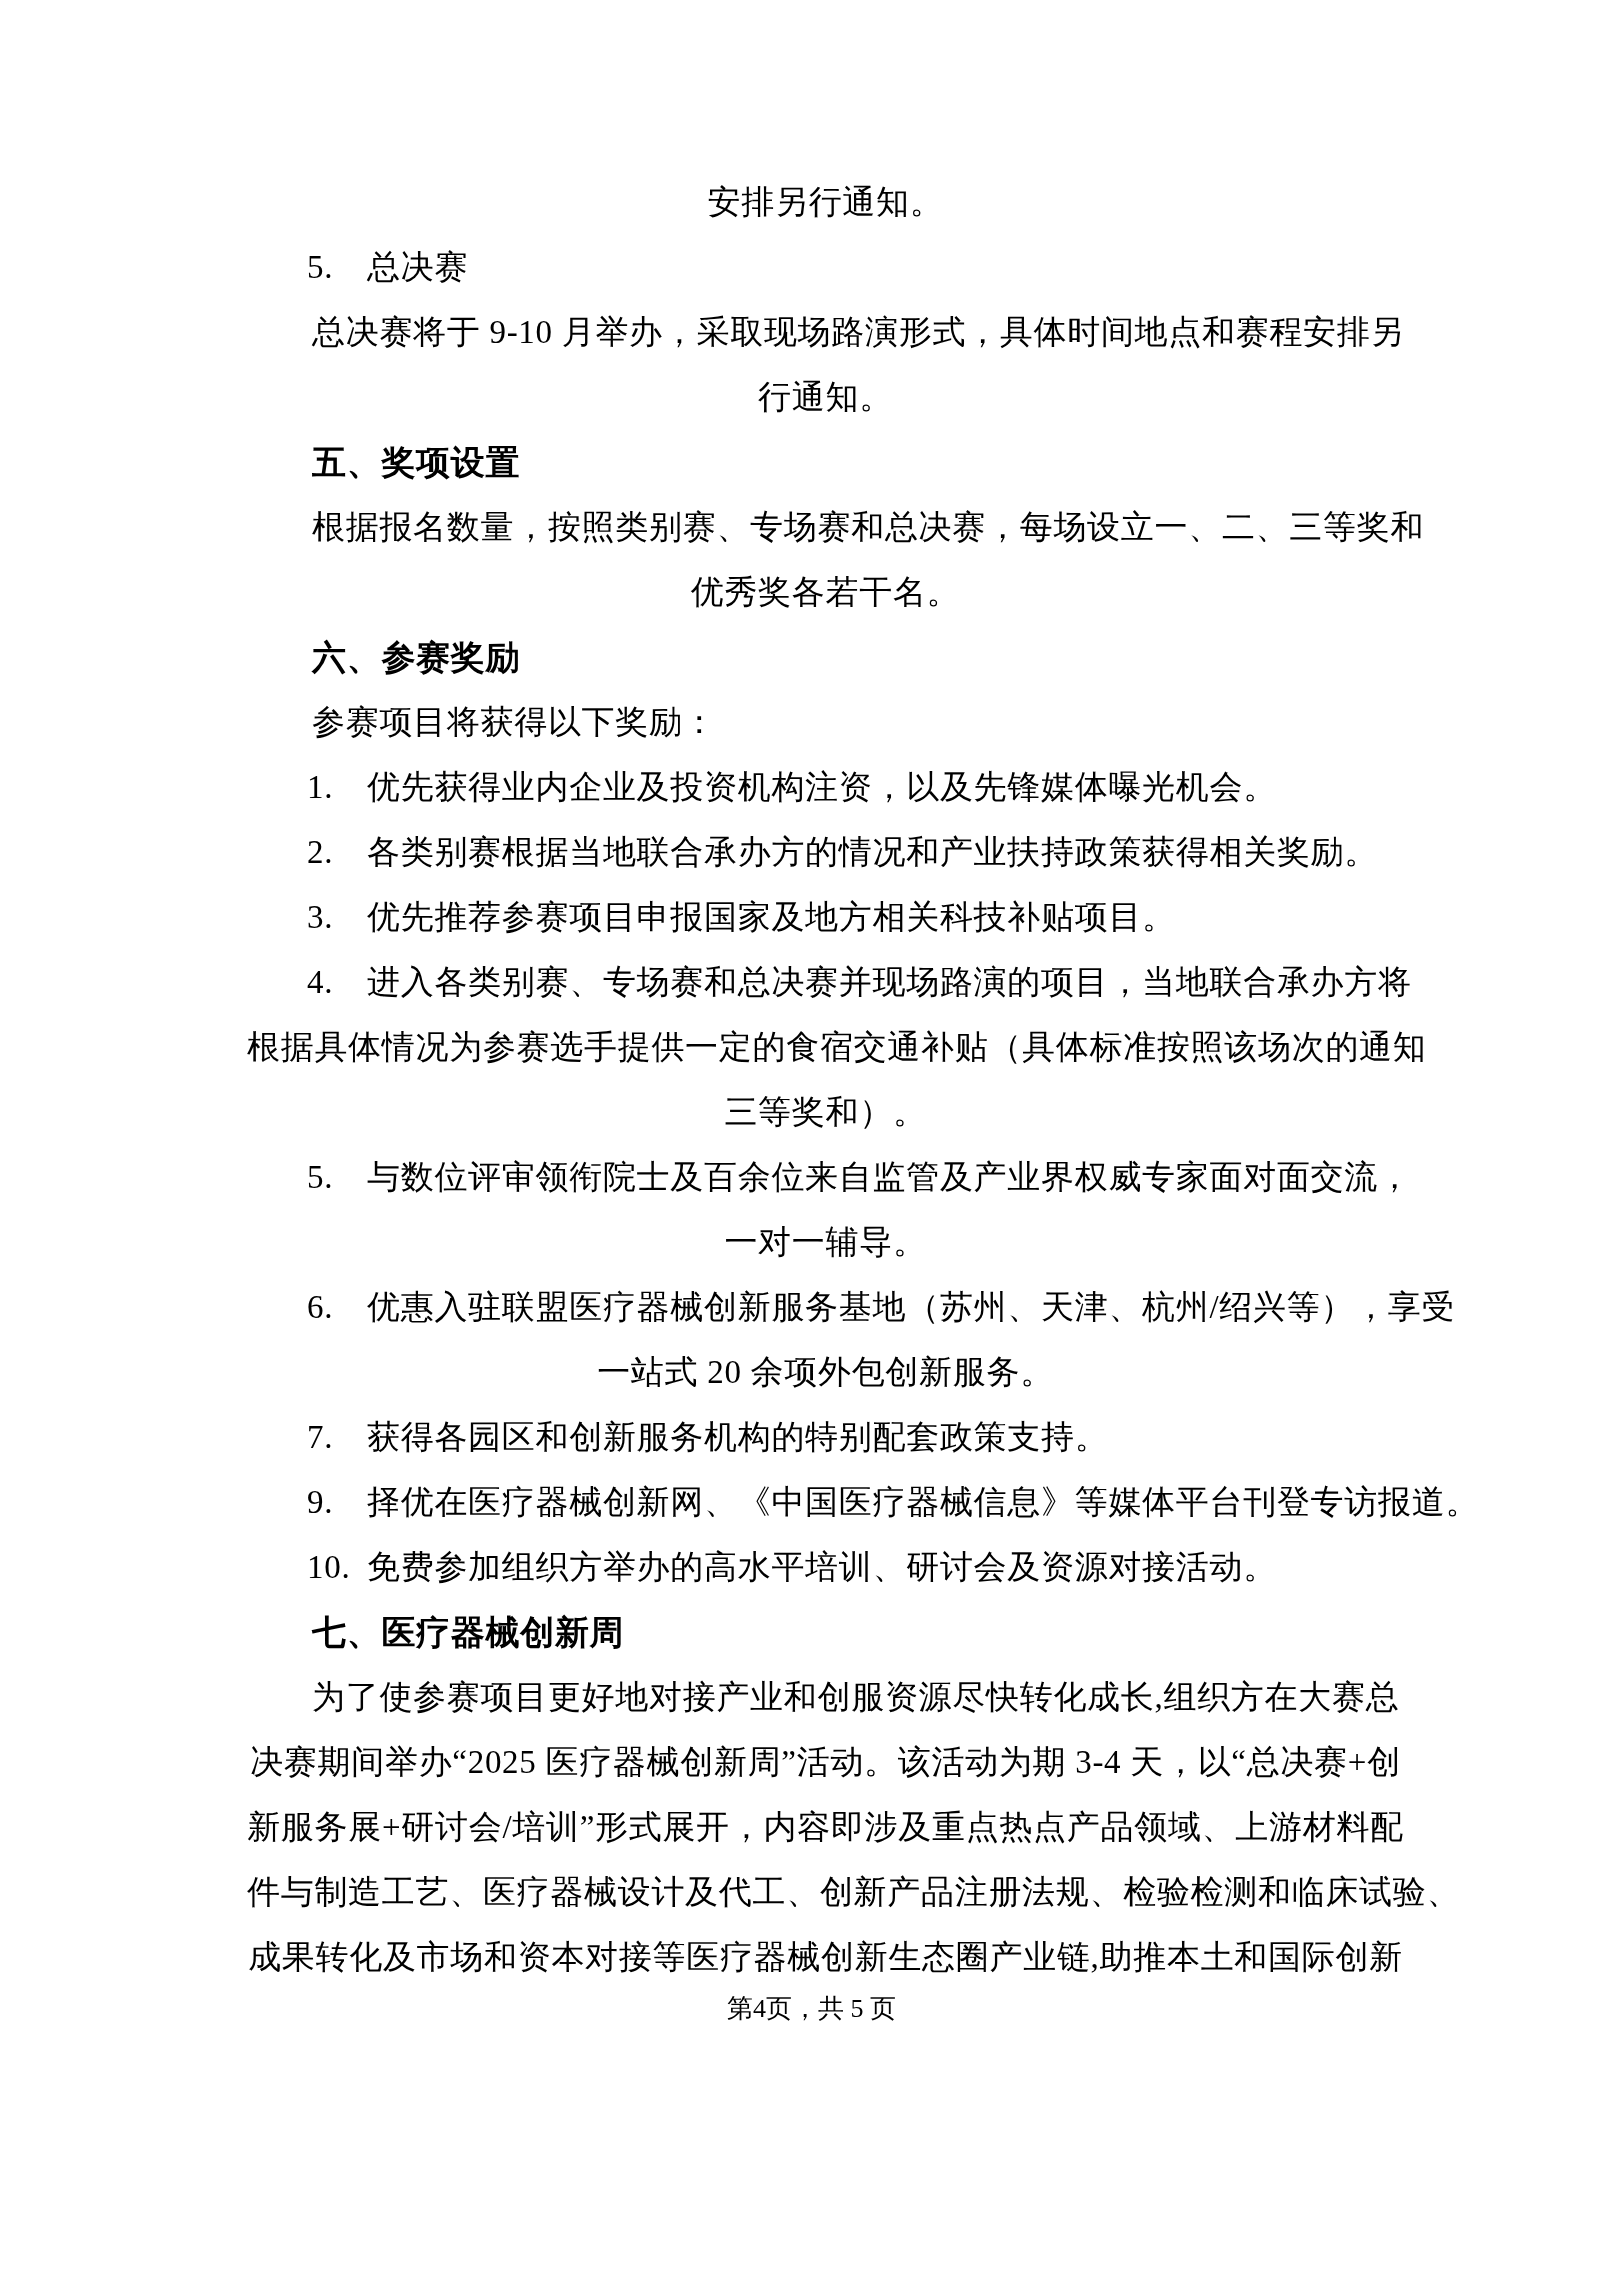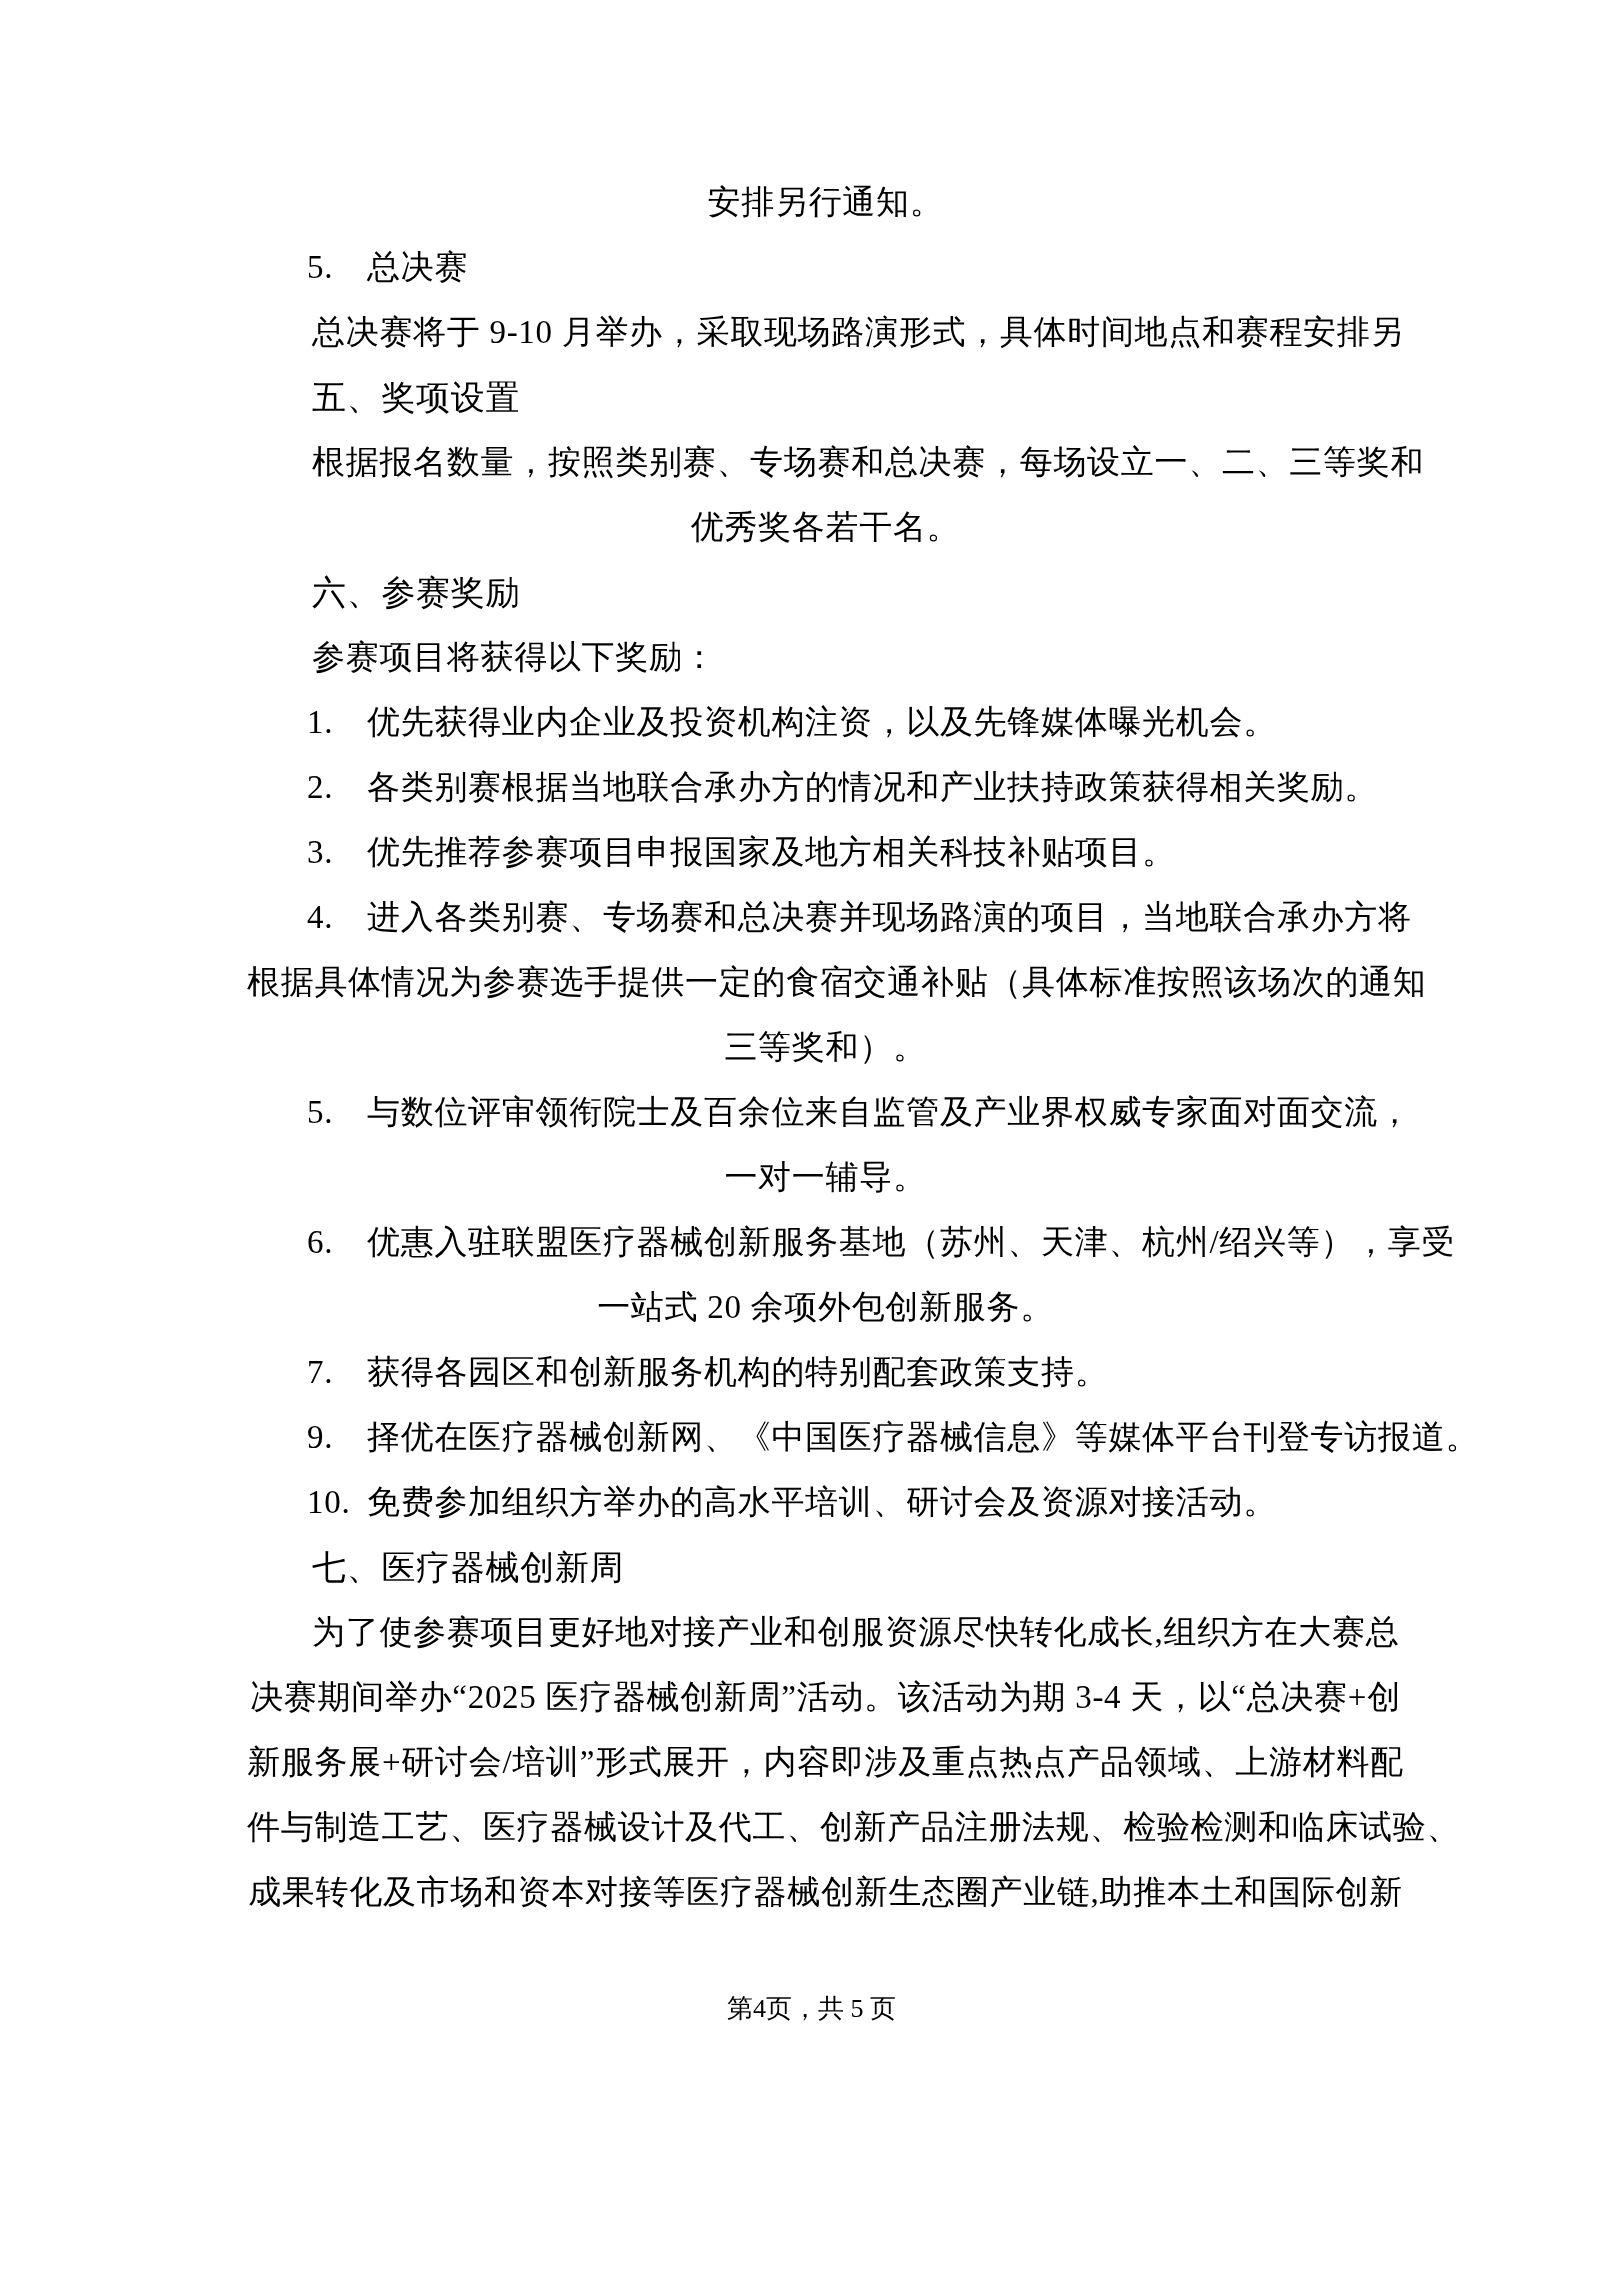--- a/index.html
+++ b/index.html
@@ -36,21 +36,21 @@
     white-space: nowrap;
     letter-spacing: 0.7px;
   }
   
   .line.body { padding-left: 0; text-align: center; }
   
   .line.indent { padding-left: 65px; }
   
   .line.heading {
     padding-left: 65px;
-    font-weight: normal;
+    font-weight: bold;
     font-family: "Liberation Sans", "DejaVu Sans", sans-serif;
     font-size: 34px;
   }
   
   .line.list { padding-left: 60px; }
   .line.list .num {
     display: inline-block;
     min-width: 60px;
   }
   .footer {
@@ -67,20 +67,21 @@
   }
 </style>
 </head>
 <body>
 
 <div class="page">
   <div class="content" id="doc-lines">
       <div class="line body">安排另行通知。</div>
       <div class="line list"><span class="num">5.</span><span class="txt">总决赛</span></div>
       <div class="line indent">总决赛将于 9-10 月举办，采取现场路演形式，具体时间地点和赛程安排另</div>
+      <div class="line body">行通知。</div>
       <div class="line heading">五、奖项设置</div>
       <div class="line indent">根据报名数量，按照类别赛、专场赛和总决赛，每场设立一、二、三等奖和</div>
       <div class="line body">优秀奖各若干名。</div>
       <div class="line heading">六、参赛奖励</div>
       <div class="line indent">参赛项目将获得以下奖励：</div>
       <div class="line list"><span class="num">1.</span><span class="txt">优先获得业内企业及投资机构注资，以及先锋媒体曝光机会。</span></div>
       <div class="line list"><span class="num">2.</span><span class="txt">各类别赛根据当地联合承办方的情况和产业扶持政策获得相关奖励。</span></div>
       <div class="line list"><span class="num">3.</span><span class="txt">优先推荐参赛项目申报国家及地方相关科技补贴项目。</span></div>
       <div class="line list"><span class="num">4.</span><span class="txt">进入各类别赛、专场赛和总决赛并现场路演的项目，当地联合承办方将</span></div>
       <div class="line body">根据具体情况为参赛选手提供一定的食宿交通补贴（具体标准按照该场次的通知</div>

